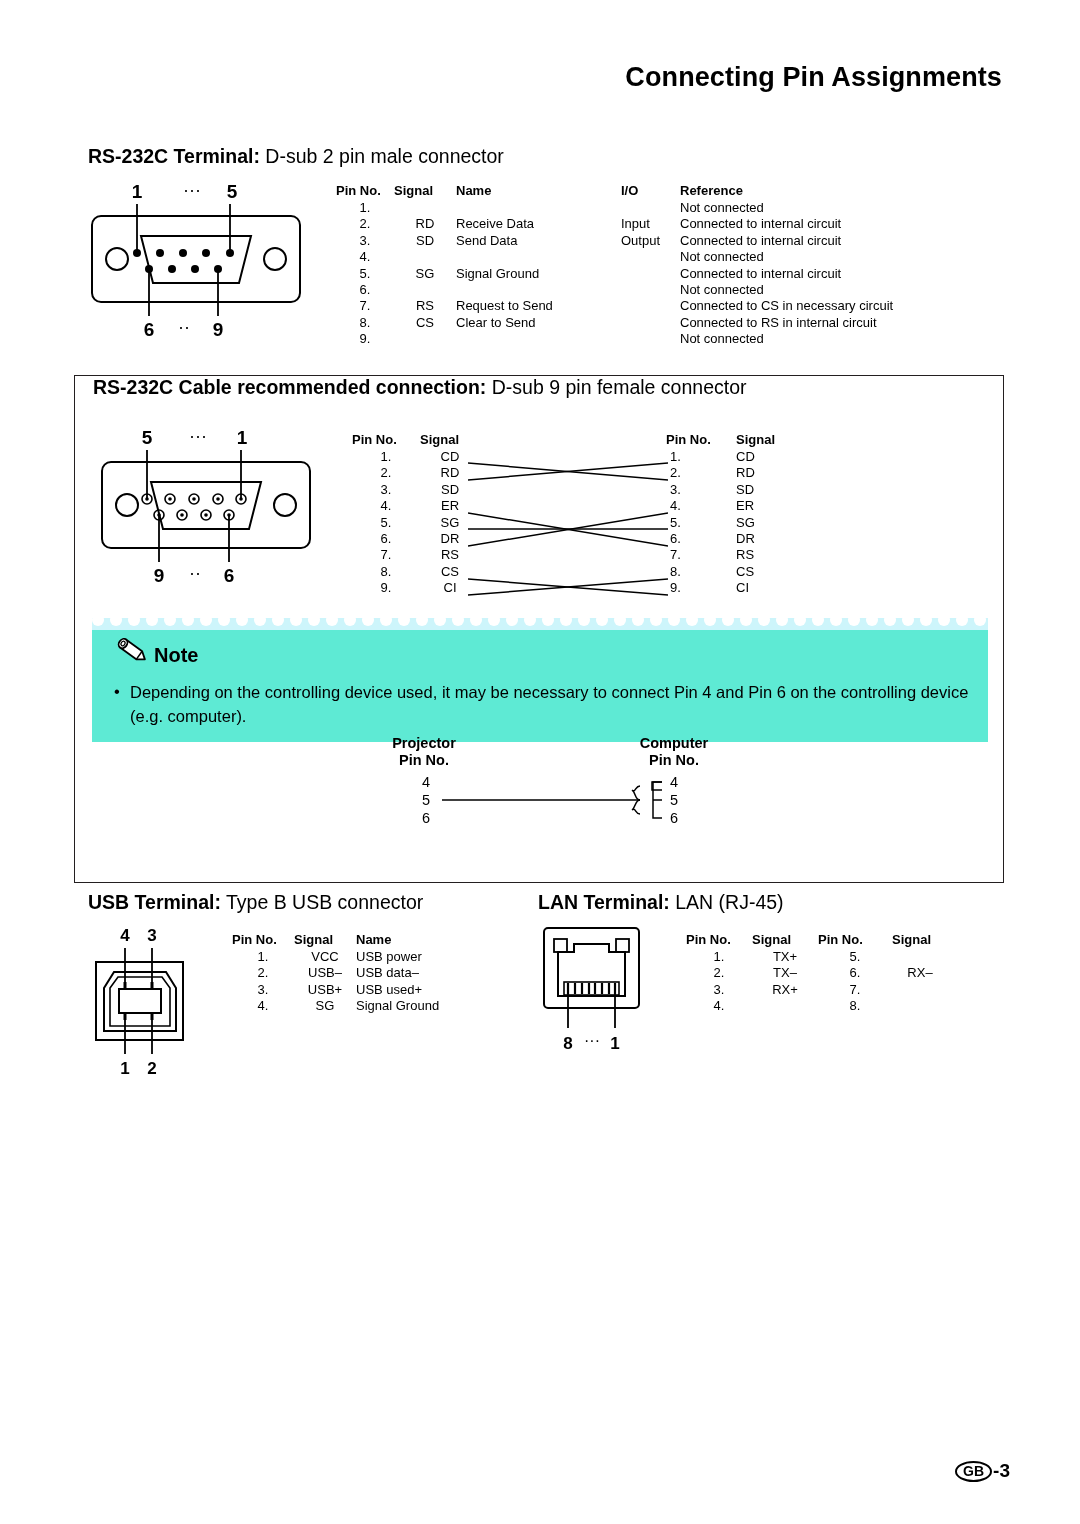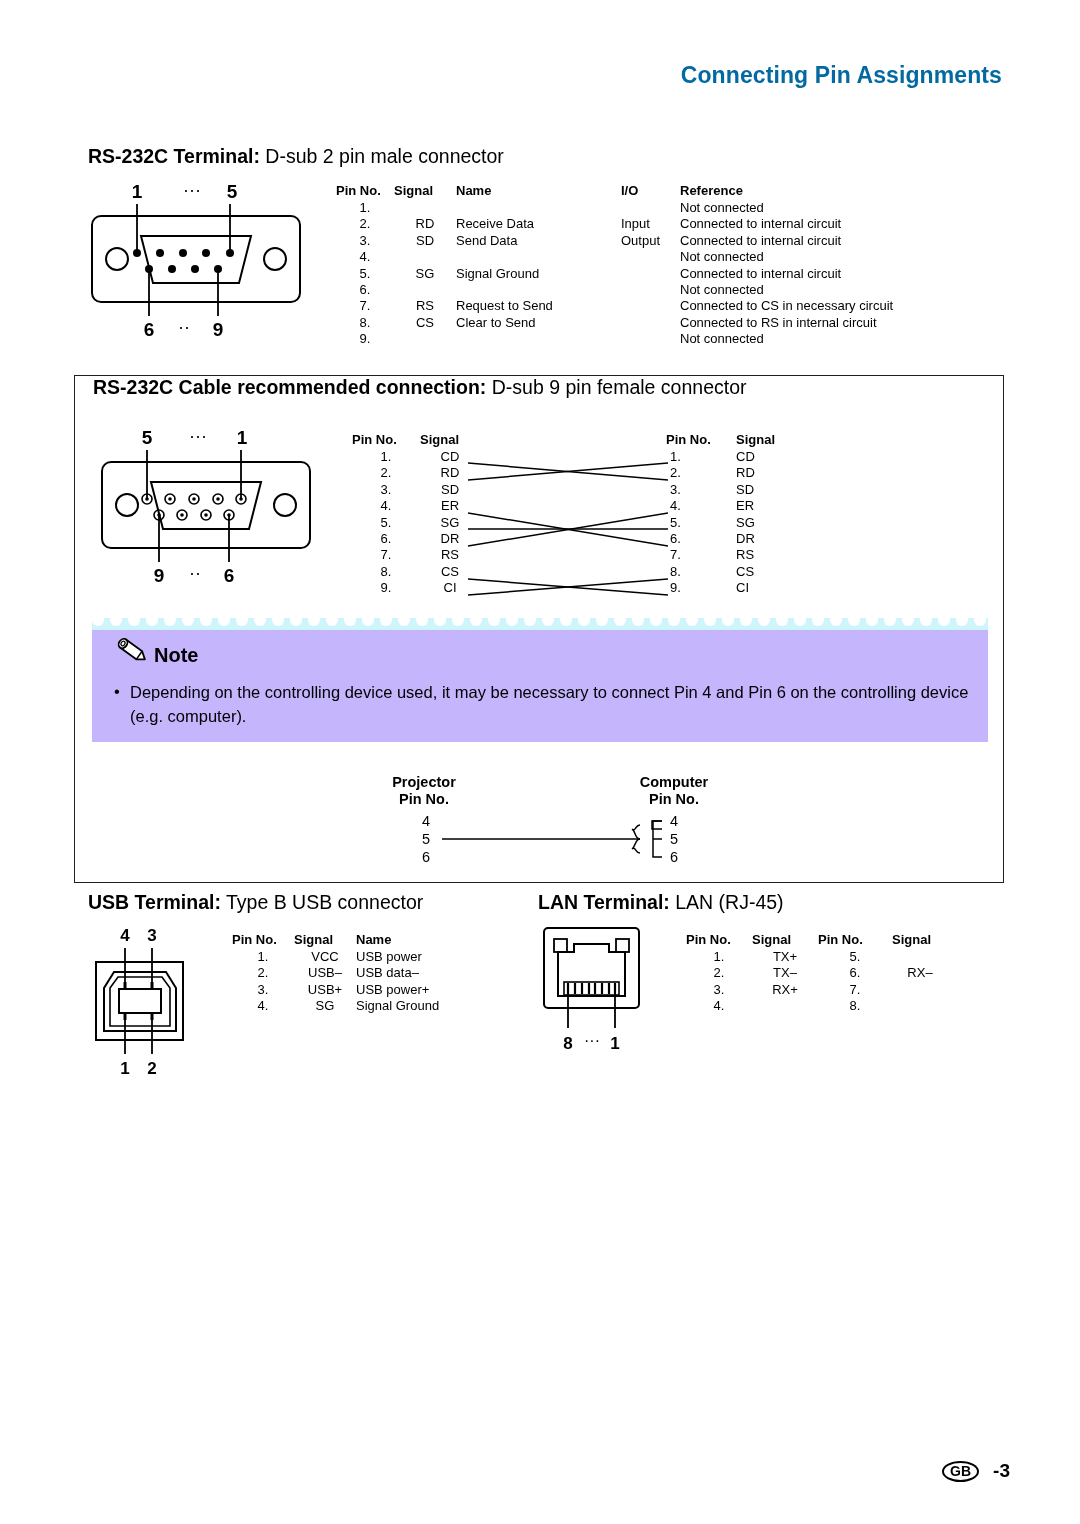--- a/index.html
+++ b/index.html
@@ -10,23 +10,23 @@
     font-family: "Liberation Sans", sans-serif;
     color: #000000;
     position: relative;
     overflow: hidden;
   }
 
   
   .page-title {
     position: absolute;
     right: 78px; top: 62px;
-    font-size: 23px;
+    font-size: 27px;
     font-weight: bold;
-    color: #0369a1;
+    color: #000000;
     letter-spacing: 0.1px;
   }
 
   
   .sec-head {
     font-size: 19.5px;
     line-height: 1.1;
     white-space: nowrap;
   }
   .sec-head b { font-weight: bold; }
@@ -54,21 +54,21 @@
     width: 930px; height: 508px;
     border: 1.6px solid #231f20;
     background: #fff;
   }
 
   
   .note-box {
     position: absolute;
     left: 92px; top: 618px;
     width: 896px; height: 124px;
-    background: #c4b5fd;
+    background: #5eead4;
   }
   .scallop {
     position: absolute; left: 0; top: 0;
     width: 896px; height: 12px;
     display: block;
   }
   .note-title {
     position: absolute; left: 62px; top: 26px;
     font-size: 20px; font-weight: bold;
   }
@@ -82,21 +82,21 @@
   .note-bullet .txt { display: block; margin-left: 16px; }
 
   svg { display: block; }
   .abs { position: absolute; }
 
   
   .footer {
     position: absolute;
     right: 70px; bottom: 42px;
     font-size: 19px; font-weight: bold;
-    display: flex; align-items: center; gap: 14px;
+    display: flex; align-items: center; gap: 1px;
   }
   .gb-oval {
     border: 2px solid #000; border-radius: 50%;
     font-size: 14px; font-weight: bold;
     padding: 1px 6px 2px 6px; line-height: 1;
   }
 </style>
 </head>
 <body>
 
@@ -435,21 +435,21 @@
   </div>
 
   <div class="note-title">Note</div>
 
   <div class="note-bullet">
     <span class="dot">•</span>
     <span class="txt">Depending on the controlling device used, it may be necessary to connect Pin 4 and Pin 6 on the controlling device (e.g. computer).</span>
   </div>
 </div>
 
-<div class="abs" style="left:352px; top:771px;">
+<div class="abs" style="left:352px; top:732px;">
   <svg width="400" height="105" viewBox="0 0 400 105">
     <text x="72" y="16" font-family="Liberation Sans, sans-serif" font-size="14.5" font-weight="bold" text-anchor="middle">Projector</text>
     <text x="72" y="33" font-family="Liberation Sans, sans-serif" font-size="14.5" font-weight="bold" text-anchor="middle">Pin No.</text>
     <text x="322" y="16" font-family="Liberation Sans, sans-serif" font-size="14.5" font-weight="bold" text-anchor="middle">Computer</text>
     <text x="322" y="33" font-family="Liberation Sans, sans-serif" font-size="14.5" font-weight="bold" text-anchor="middle">Pin No.</text>
 
     <text x="74" y="55" font-family="Liberation Sans, sans-serif" font-size="14.5" text-anchor="middle">4</text>
     <text x="74" y="73" font-family="Liberation Sans, sans-serif" font-size="14.5" text-anchor="middle">5</text>
     <text x="74" y="91" font-family="Liberation Sans, sans-serif" font-size="14.5" text-anchor="middle">6</text>
 
@@ -513,21 +513,21 @@
         <td>USB power</td>
       </tr>
     <tr>
         <td class="c-pin">2.</td>
         <td class="c-sig">USB–</td>
         <td>USB data–</td>
       </tr>
     <tr>
         <td class="c-pin">3.</td>
         <td class="c-sig">USB+</td>
-        <td>USB power+</td>
+        <td>USB used+</td>
       </tr>
     <tr>
         <td class="c-pin">4.</td>
         <td class="c-sig">SG</td>
         <td>Signal Ground</td>
       </tr>
   </tbody>
 </table>
 
 <div class="abs sec-head" style="left:538px; top:892px;">

